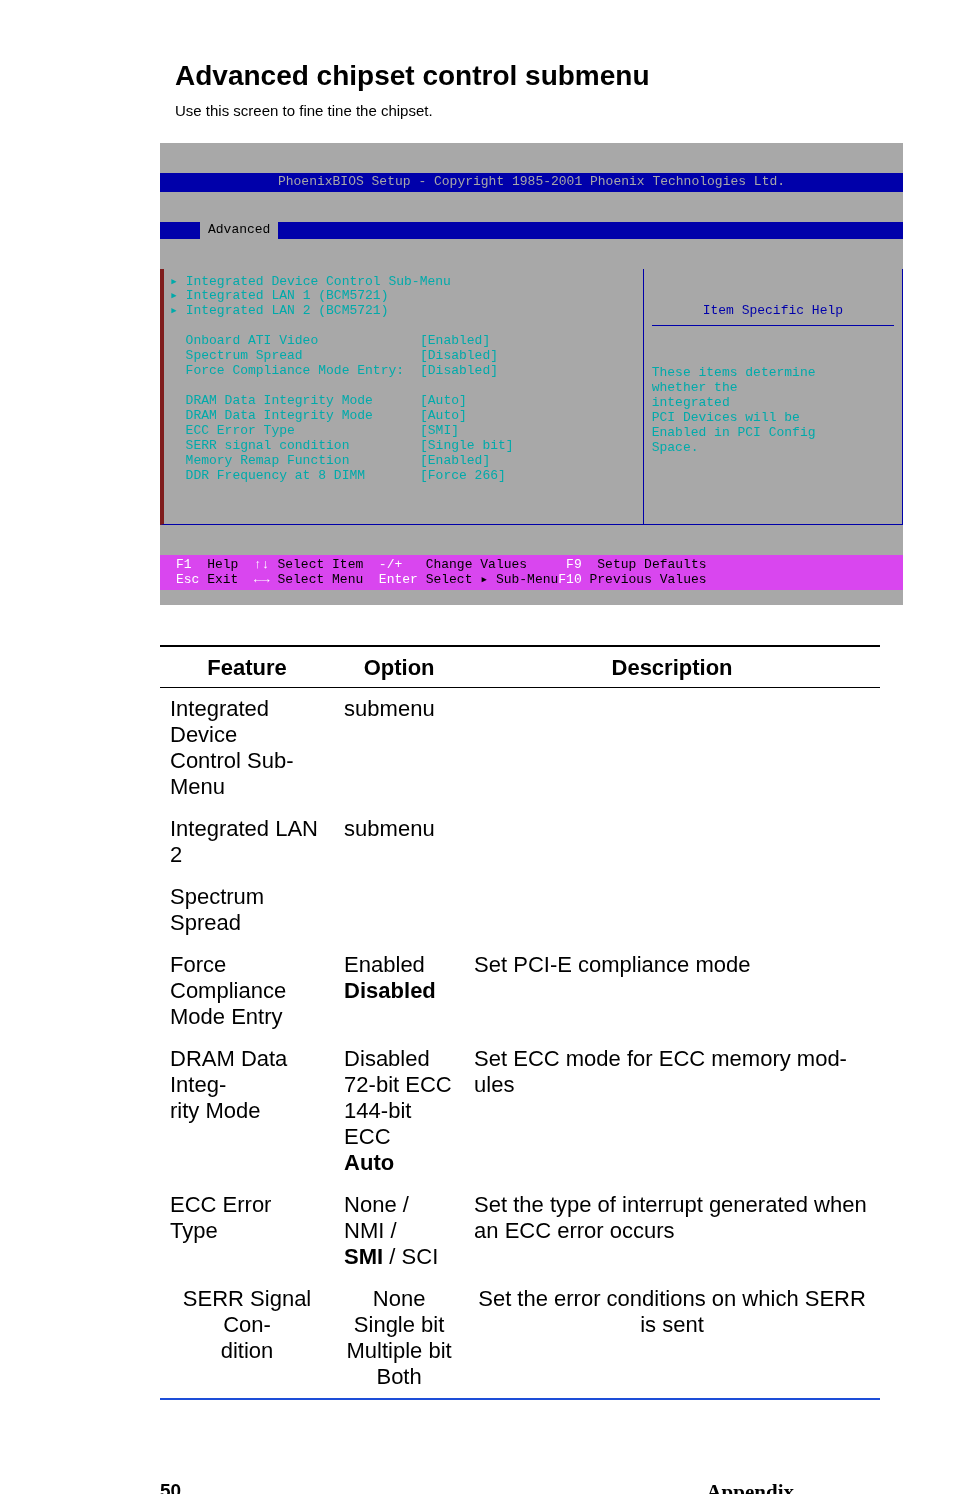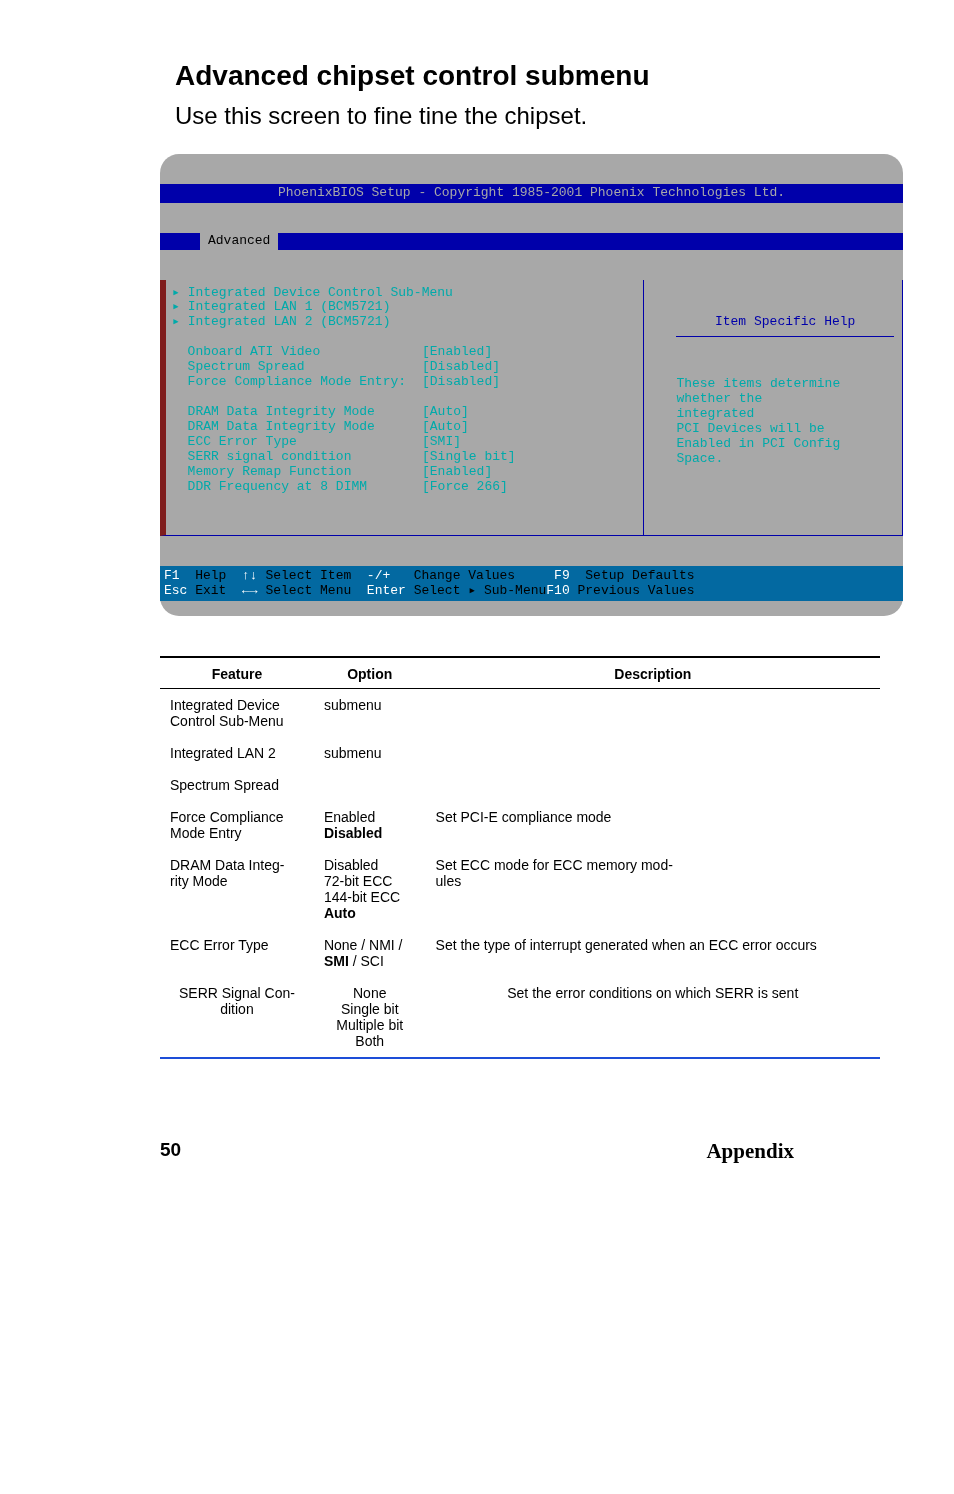--- a/index.html
+++ b/index.html
@@ -11,86 +11,84 @@
     color: #000;
     width: 954px;
   }
   .page-title {
     font-size: 28px;
     font-weight: bold;
     margin-left: 95px;
     margin-bottom: 10px;
   }
   .page-subtitle {
-    font-size: 24px;
+    font-size: 15px;
     margin-left: 95px;
     margin-bottom: 24px;
   }
   .bios {
     margin: 0 auto 40px 80px;
     width: 743px;
     background: #a8a8a8;
     font-family: "Courier New", monospace;
     font-size: 13px;
     line-height: 1.15;
     white-space: pre;
-    border-radius: 19px;
   }
   .bios-title {
     background: #0000aa;
     color: #a8a8a8;
     padding: 2px 6px;
     text-align: center;
   }
   .bios-tabbar {
     background: #0000aa;
     color: #a8a8a8;
   }
   .bios-tab-active {
     display: inline-block;
     background: #a8a8a8;
     color: #000000;
     padding: 1px 8px;
     margin-left: 40px;
   }
   .bios-body {
     display: flex;
-    border-left: 6px solid #7f1d1d;
+    border-left: 4px solid #7f1d1d;
     border-right: 1px solid #0000aa;
     border-bottom: 1px solid #0000aa;
-    gap: 24px;
   }
   .bios-left {
     flex: 0 0 65%;
     padding: 6px 8px 40px 6px;
     border-right: 1px solid #0000aa;
   }
   .bios-right {
     flex: 1;
     padding: 6px 8px;
   }
   .bios-cyan  { color: #00aaaa; }
   .bios-help-title { color: #0000aa; text-align:center; padding-bottom: 6px; border-bottom: 1px solid #0000aa;}
   .bios-row { display: flex; }
   .bios-label { width: 250px; }
   .bios-val   { }
   .bios-footer {
-    background: #0369a1;
+    background: #d946ef;
     color: #000;
-    padding: 2px 4px;
+    padding: 2px 16px;
     line-height: 1.2;
   }
   .bios-footer .white { color: #ffffff; }
 
   
   table.features {
     border-collapse: collapse;
     margin-left: 80px;
     width: 720px;
-    font-size: 14px;
+    font-size: 22px;
   }
   table.features thead th {
     border-top: 2px solid #000;
     border-bottom: 1px solid #000;
     padding: 8px 10px 6px 10px;
     text-align: center;
     font-weight: bold;
   }
   table.features thead th:first-child { text-align: center; }
   table.features tbody td {

